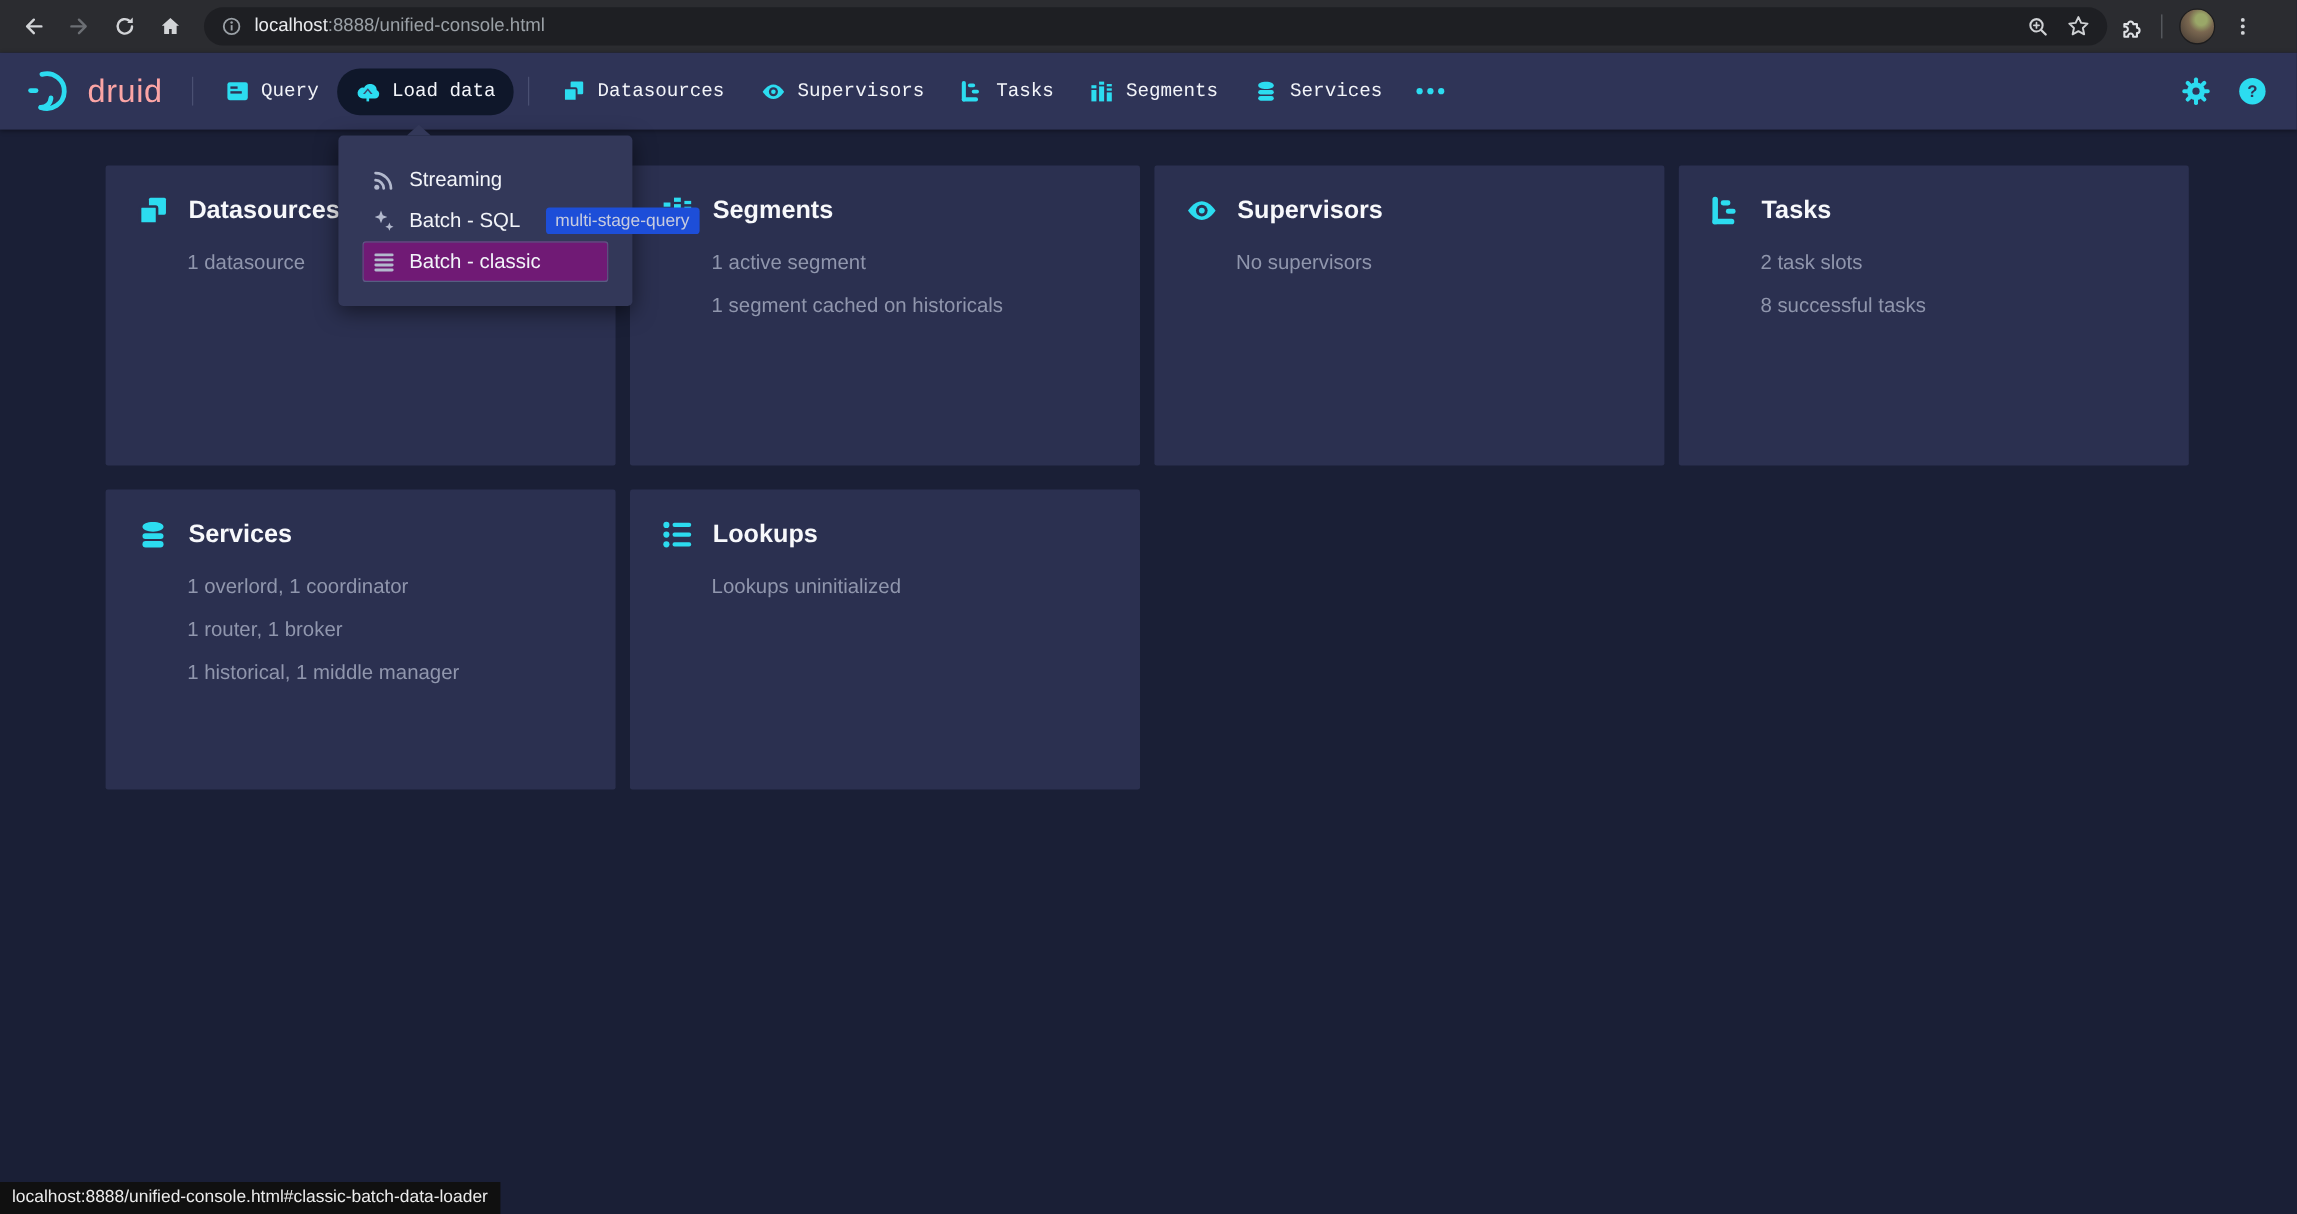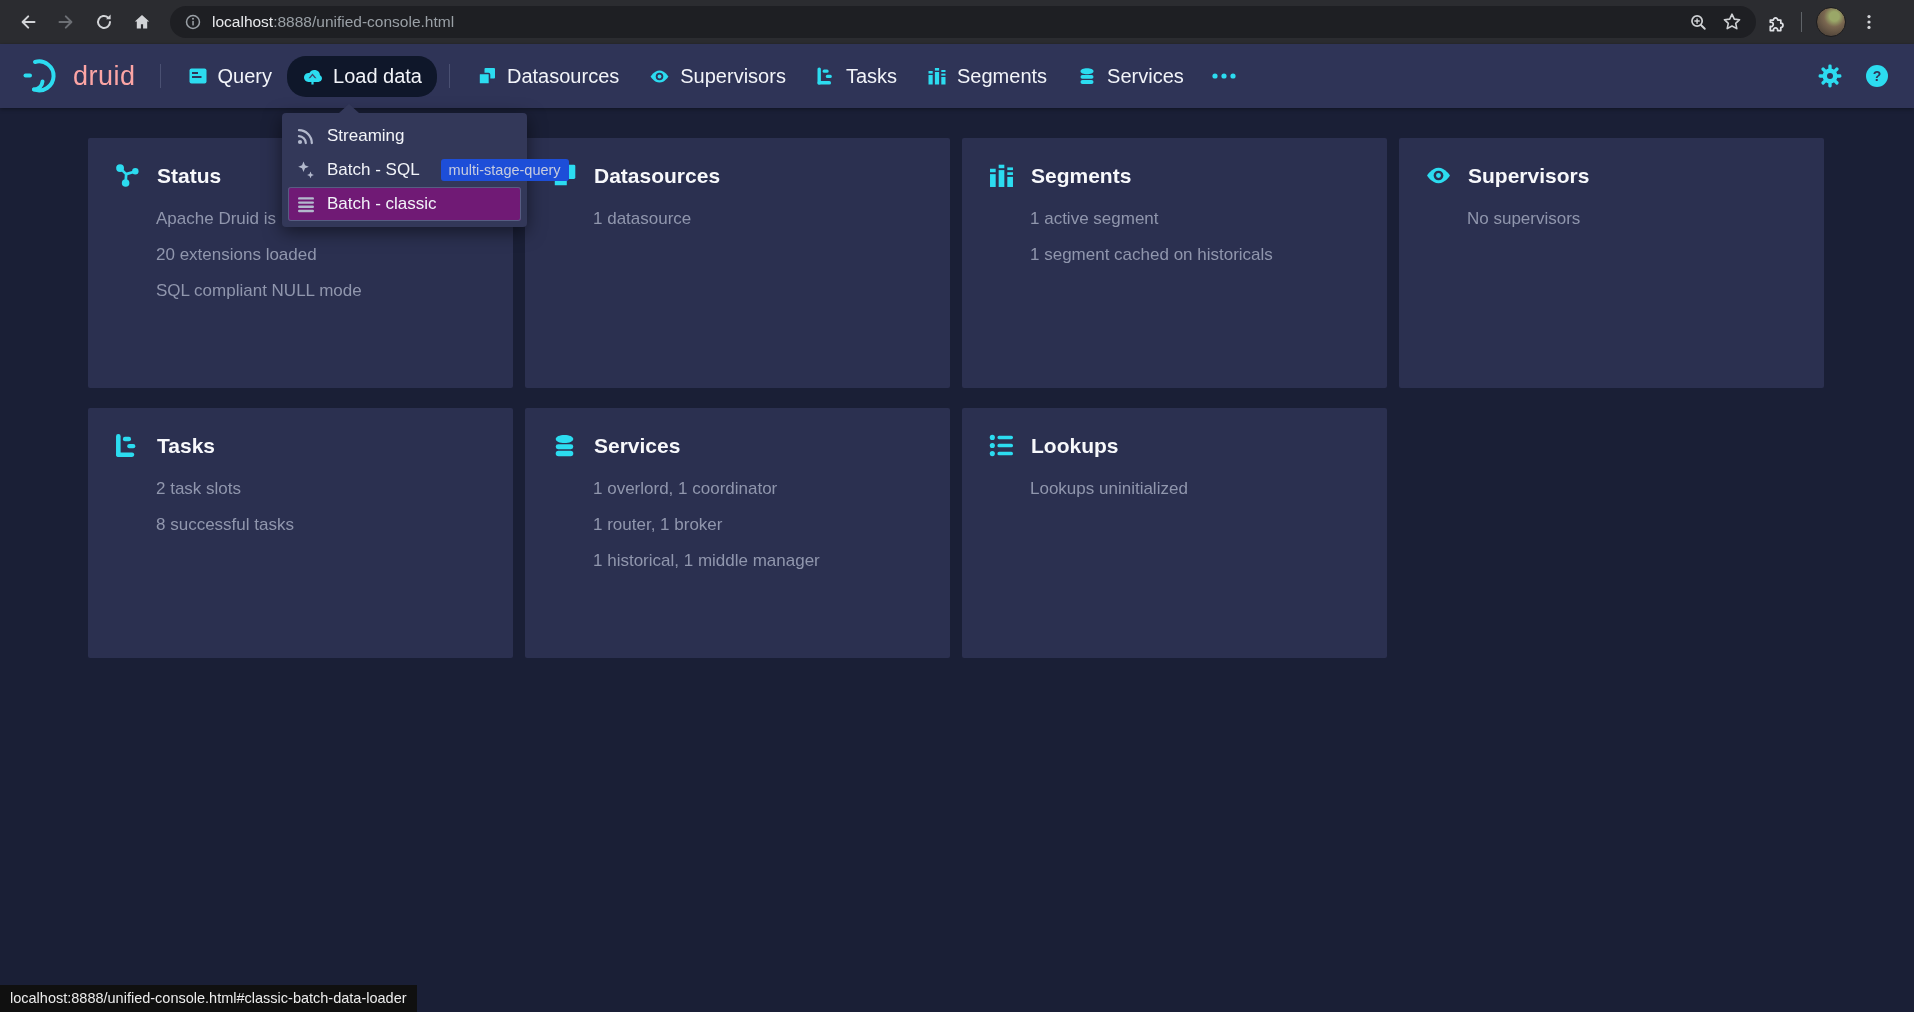--- a/index.html
+++ b/index.html
@@ -45,22 +45,22 @@
   
   .navbar {
     position:absolute; top:44px; left:0; right:0; height:64px;
     background:#2f3457; display:flex; align-items:center; padding:0 16px;
     box-shadow:0 1px 4px rgba(0,0,0,.4); z-index:5;
   }
   .brand { display:flex; align-items:center; gap:9px; margin:0 12px 0 6px; }
   .brand-text { color:#fca5a5; font-size:27px; letter-spacing:.5px; }
   .nav-sep { width:1px; height:24px; background:#4a5072; margin:0 12px; flex:0 0 auto; }
   .nav-item {
-    display:flex; align-items:center; gap:10px; color:#f2f4f9; font-size:20px;
-    padding:9px 15px; border-radius:19px; cursor:pointer; flex:0 0 auto; white-space:nowrap;
+    display:flex; align-items:center; gap:10px; color:#f2f4f9; font-size:16px;
+    padding:9px 15px; border-radius:19px; cursor:pointer; flex:0 0 auto; white-space:nowrap;font-family:Liberation Mono, monospace;
   }
   .nav-item.active { background:#0f172a; }
   .nav-item .ic { display:flex; align-items:center; }
   .nav-more { padding:9px 12px; }
   .nav-spacer { flex:1 1 auto; }
   .nav-right { display:flex; align-items:center; gap:22px; padding-right:8px; }
 
   
   .cards {
     position:absolute; left:88px; top:138px;
@@ -69,21 +69,21 @@
   }
   .card { background:#2b3050; border-radius:2px; padding:24px 0 0 26px; cursor:pointer; }
   .card-head { display:flex; align-items:center; gap:16px; }
   .card-title { font-size:21px; font-weight:bold; color:#f7f8fb; }
   .card-lines { margin:20px 0 0 42px; }
   .card-line { font-size:17px; line-height:20px; color:#9096ad; margin-bottom:16px; }
 
   
   .dropdown {
     position:absolute; left:282px; top:113px; width:245px;
-    background:#333859; border-radius:4px; padding:6px;
+    background:#333859; border-radius:4px; padding:20px;
     box-shadow:0 5px 18px rgba(0,0,0,.5); z-index:10;
   }
   .dropdown::before {
     content:""; position:absolute; top:-9px; left:57px;
     border-left:10px solid transparent; border-right:10px solid transparent;
     border-bottom:9px solid #333859;
   }
   .menu-item {
     display:flex; align-items:center; height:34px; padding:0 8px; gap:11px;
     border-radius:3px; color:#f2f4f9; font-size:17px; cursor:pointer; white-space:nowrap;
@@ -300,38 +300,20 @@
       <svg width="26" height="26" viewBox="0 0 26 26">
           <circle cx="13" cy="13" r="11" fill="currentColor"></circle>
           <text x="13" y="18" text-anchor="middle" font-family="Liberation Sans, sans-serif" font-size="14" font-weight="bold" fill="#2f3457">?</text>
         </svg>
     </span>
   </div>
 </div>
 
 <div class="cards">
 
-  <div class="card">
-    <div class="card-head">
-      <span class="cyan">
-        <svg width="27" height="27" viewBox="0 0 20 20">
-            <path d="M9 9L4.7 4.7M9 9l6.6-2M9 9l-.4 6.5" stroke="currentColor" stroke-width="2"></path>
-            <circle cx="4.5" cy="4.5" r="2.9" fill="currentColor"></circle>
-            <circle cx="15.8" cy="6.9" r="2.4" fill="currentColor"></circle>
-            <circle cx="8.6" cy="15.6" r="2.8" fill="currentColor"></circle>
-          </svg>
-      </span>
-      <span class="card-title">Status</span>
-    </div>
-    <div class="card-lines">
-      <div class="card-line">Apache Druid is</div>
-      <div class="card-line">20 extensions loaded</div>
-      <div class="card-line">SQL compliant NULL mode</div>
-    </div>
-  </div>
 
   <div class="card">
     <div class="card-head">
       <span class="cyan">
         <svg width="27" height="27" viewBox="0 0 20 20">
             <rect x="7.5" y="2" width="10.5" height="10.5" rx="1" fill="currentColor"></rect>
             <rect x="2" y="7.5" width="10.5" height="10.5" rx="1" fill="currentColor" stroke="#2b3050" stroke-width="1.6"></rect>
           </svg>
       </span>
       <span class="card-title">Datasources</span>

